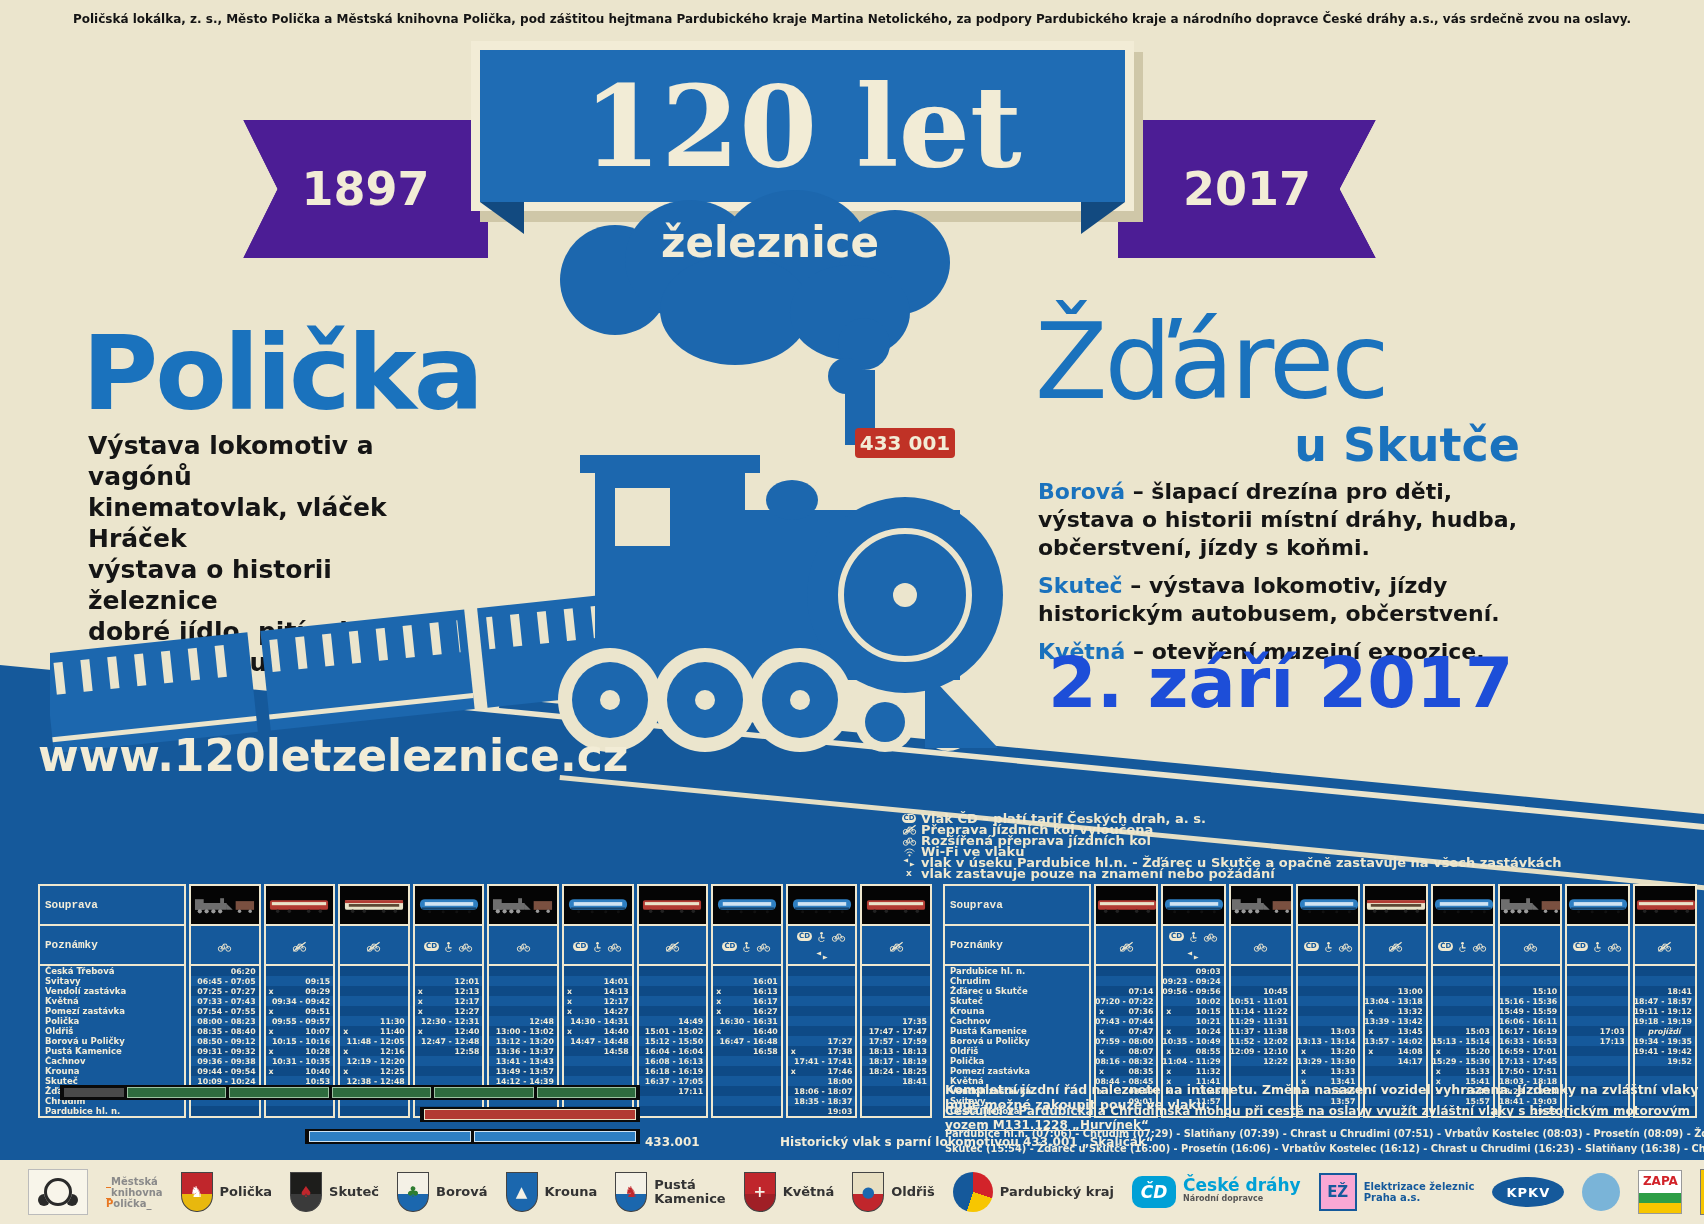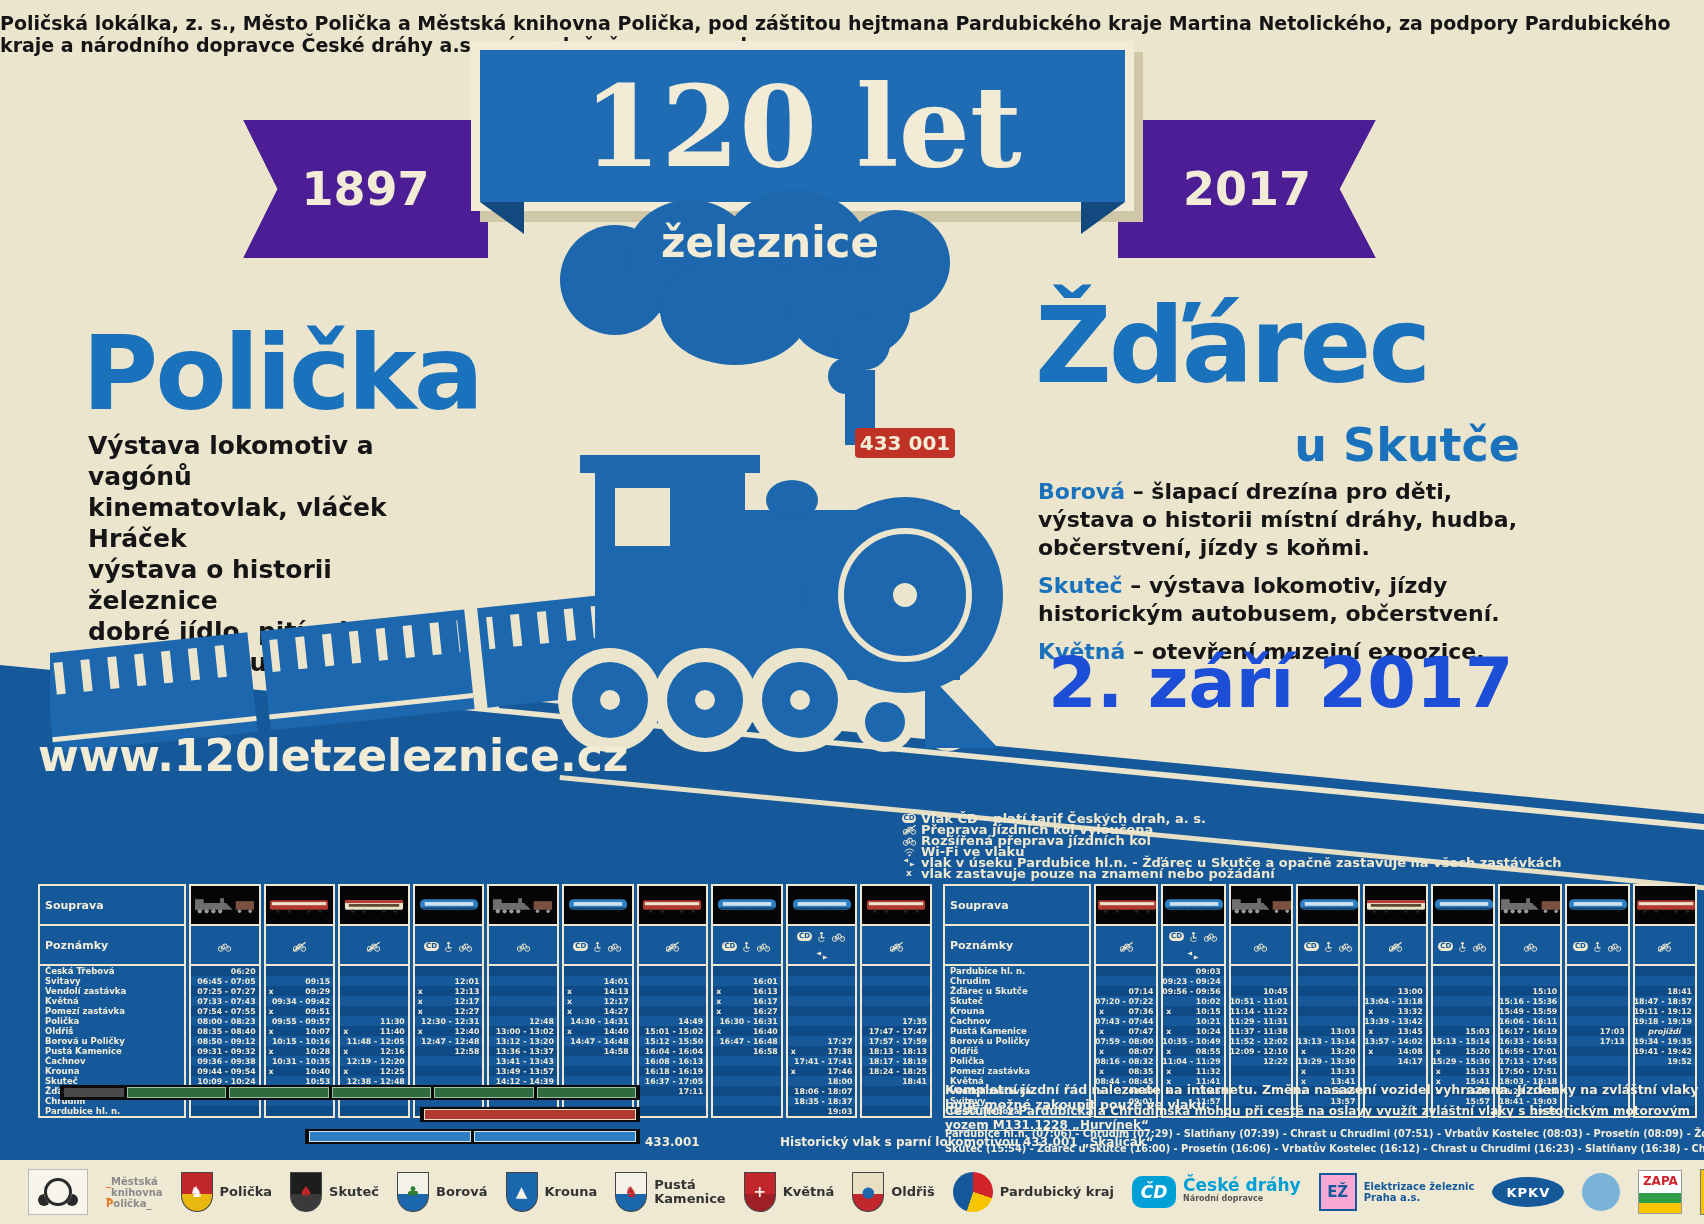--- a/index.html
+++ b/index.html
@@ -1,20 +1,20 @@
 <!DOCTYPE html>
 <html><head>
 <meta charset="utf-8">
 <style>
   html,body{margin:0;padding:0;background:#888;}
   #poster{position:relative;width:1704px;height:1224px;background:#ebe5cd;overflow:hidden;
           font-family:"DejaVu Sans",sans-serif;}
   
-  #top-note{position:absolute;left:0;top:12px;width:100%;text-align:left;
-            font-size:19px;font-weight:bold;color:#141414;}
+  #top-note{position:absolute;left:0;top:12px;width:100%;text-align:center;
+            font-size:12px;font-weight:bold;color:#141414;}
   
   .flag{position:absolute;background:#f2ecd6;filter:drop-shadow(6px 7px 0 #cfc7a8);}
   .flag .inner{position:absolute;inset:0;display:flex;align-items:center;justify-content:center;
                background:#4c1d95;color:#f2ecd6;font-weight:bold;font-size:46px;}
   #flag-left{left:243px;top:120px;width:245px;height:138px;
              clip-path:polygon(0 0,100% 0,100% 100%,0 100%,14% 50%);}
   #flag-left .inner{clip-path:polygon(0 0,100% 0,100% 100%,0 100%,14% 50%);}
   #flag-right{left:1118px;top:120px;width:258px;height:138px;
               clip-path:polygon(0 0,100% 0,86% 50%,100% 100%,0 100%);}
   #flag-right .inner{clip-path:polygon(0 0,100% 0,86% 50%,100% 100%,0 100%);}
@@ -27,21 +27,21 @@
   #fold-r{left:1081px;top:202px;clip-path:polygon(0 0,100% 0,0 100%);}
   
   .puff{position:absolute;border-radius:50%;background:#1c67ae;}
   #subtitle{position:absolute;left:620px;top:218px;width:300px;text-align:center;
             font-weight:bold;font-size:42px;color:#f2ecd6;z-index:5;}
   
   #title-left{position:absolute;left:82px;top:312px;font-size:104px;font-weight:bold;
               color:#1a72bd;letter-spacing:-3px;}
   #desc-left{position:absolute;left:88px;top:430px;width:380px;font-size:25px;line-height:31px;
              font-weight:bold;color:#151515;white-space:pre-line;}
-  #title-right{position:absolute;left:1035px;top:284px;font-size:106px;font-weight:bold;
+  #title-right{position:absolute;left:1035px;top:300px;font-size:106px;font-weight:normal;
                color:#1a72bd;letter-spacing:-3px;}
   #subtitle-right{position:absolute;left:1150px;top:418px;width:370px;text-align:right;
                   font-size:46px;font-weight:bold;color:#1a72bd;}
   #bullets{position:absolute;left:1038px;top:478px;width:505px;}
   .bullet{font-size:22px;line-height:28px;font-weight:bold;color:#151515;margin-bottom:10px;}
   .bullet .lead{color:#1a72bd;}
   #event-date{position:absolute;left:1048px;top:642px;font-size:70px;font-weight:bold;color:#1d4ed8;}
   
   #bluezone{position:absolute;left:0;top:640px;width:1704px;height:520px;background:#15599b;
             clip-path:polygon(0 25px,100% 190px,100% 100%,0 100%);}
@@ -57,21 +57,21 @@
   #legend{position:absolute;left:897px;top:813px;z-index:4;}
   .leg-row{display:flex;align-items:center;height:11px;}
   .leg-ic{width:24px;display:flex;justify-content:center;align-items:center;}
   .leg-tx{font-size:13px;font-weight:bold;color:#efe8cf;white-space:nowrap;}
   
   .ttwrap{position:absolute;top:884px;height:198px;z-index:4;}
   #tableL{left:35px;width:900px;} #tableR{left:940px;width:760px;}
   table.tt{width:100%;height:100%;border-spacing:3px 0;table-layout:fixed;}
   table.tt td{padding:0;overflow:hidden;}
   col.c-st{width:148px;}
-  .tt .lbl{background:#15599b;color:#f3edd8;font-size:11px;font-weight:bold;padding-left:5px;}
+  .tt .lbl{background:#15599b;color:#f3edd8;font-size:11px;font-weight:bold;padding-left:5px;font-family:Liberation Mono, monospace;}
   .tt td{border-left:2px solid #efe8cf;border-right:2px solid #efe8cf;}
   .tt .trow td{border-top:2px solid #efe8cf;height:38px;}
   .tt .traincell{background:#050505;text-align:center;vertical-align:middle;}
   .tt .traincell svg{width:62px;height:22px;vertical-align:middle;}
   .tt .prow td{border-top:2px solid #efe8cf;border-bottom:2px solid #efe8cf;height:18px;}
   .tt .notecell{text-align:center;vertical-align:middle;}
   .tt .notecell .ni{display:inline-flex;margin:0 2px;vertical-align:middle;}
   .tt tbody tr:nth-child(odd) td{background:#0e4a86;}
   .tt tbody tr:last-child td{border-bottom:2px solid #efe8cf;}
   .tt .st{color:#f3edd8;font-size:8.5px;font-weight:bold;padding-left:5px;white-space:nowrap;}

